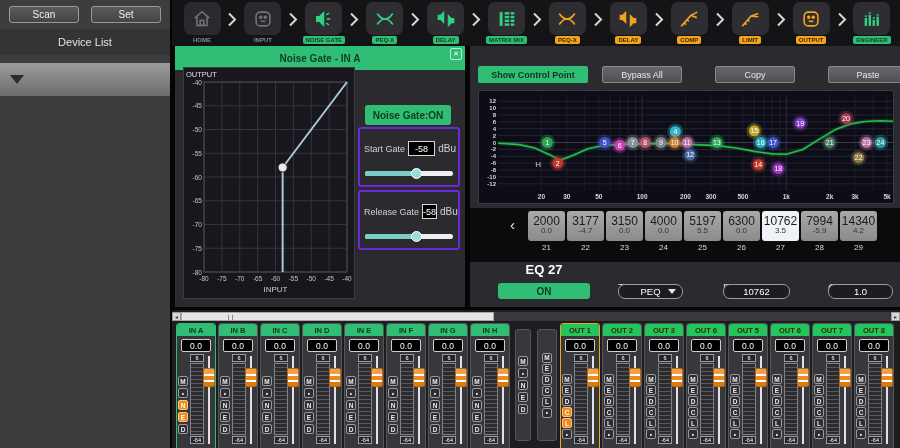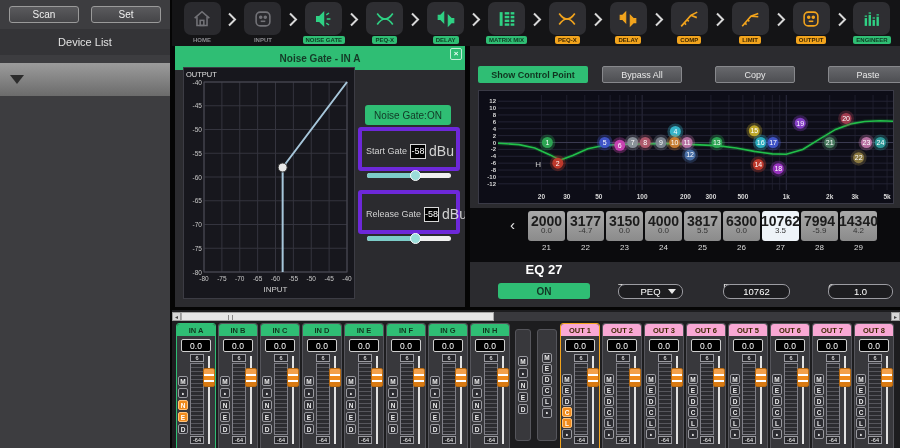--- a/index.html
+++ b/index.html
@@ -41,47 +41,47 @@
   .panel{background:#2b2b2f;overflow:hidden}
   .ptitle{height:24px;background:#2fbe74;color:#143b27;font-size:10px;font-weight:bold;
     display:flex;align-items:center;justify-content:center;position:relative}
   .pclose{position:absolute;right:3px;top:2px;width:12px;height:12px;border:1px solid #bfeed6;
     color:#eafff4;font-size:8px;line-height:10px;text-align:center;border-radius:2px}
 
   
   #ng-panel{left:175px;top:46px;width:290px;height:261px}
   #ng-plot{left:8px;top:21px;width:172px;height:232px;background:#17171d;border:1px solid #3c3c44}
   #ng-onbtn{left:190px;top:59px;width:86px;height:20px;background:#2fbe74;border-radius:3px;
-    color:#123826;font-size:10px;font-weight:normal;display:flex;align-items:center;justify-content:center}
-  .ng-group{left:183px;width:102px;height:44px;border:4px solid #6d28d9;border-radius:3px}
+    color:#123826;font-size:10px;font-weight:bold;display:flex;align-items:center;justify-content:center}
+  .ng-group{left:183px;width:102px;height:60px;border:2px solid #6d28d9;border-radius:3px}
   .ng-row{position:absolute;left:4px;top:12px;right:2px;display:flex;align-items:center;gap:3px}
   .ng-lab{font-size:9px;color:#d2d2d2;white-space:nowrap}
   .ng-val{width:32px;height:15px;background:#000;border:1px solid #d8d8d8;color:#fff;
     font-size:9px;display:flex;align-items:center;justify-content:center}
-  .ng-unit{font-size:14px;color:#d2d2d2}
+  .ng-unit{font-size:10px;color:#d2d2d2}
   .slider{position:absolute;left:5px;right:5px;top:42px;height:5px;background:#f0f0f0;border-radius:3px}
   .slider .fill{position:absolute;left:0;top:0;bottom:0;width:58%;background:#7cccc9;border-radius:3px}
   .slider .knob{position:absolute;left:58%;top:50%;width:11px;height:11px;margin:-5.5px 0 0 -5.5px;
     background:#9addd9;border:1px solid #fff;border-radius:50%}
 
   
   #eq-panel{left:470px;top:46px;width:430px;height:261px}
   .eq-btn{position:absolute;top:20px;height:17px;border-radius:2px;font-size:9px;
     display:flex;align-items:center;justify-content:center}
   .eq-btn.gray{background:linear-gradient(#67686c,#4e4f53);border:1px solid #87888c;color:#e8e8e8}
   .eq-btn.green{background:#2fbe74;color:#10331f;font-weight:bold}
   #eq-plot{left:8px;top:44px;width:416px;height:114px;background:#0d0d17;border:1px solid #3a3a46}
   #band-zone{left:0;top:162px;width:430px;height:54px;background:#0b0b0d}
   #band-chev{left:40px;top:8px;color:#e8e8e8;font-size:15px}
   #band-row{left:58px;top:3px;display:flex;gap:2px}
   .band{width:37px}
   .band .bb{height:30px;border-radius:3px;background:linear-gradient(#a9a9a9,#8b8b8b);
     display:flex;flex-direction:column;align-items:center;justify-content:center;line-height:10px}
   .band.sel .bb{background:#eef3f8}
-  .band .f{font-size:14px;font-weight:bold;color:#1c1c1c}
+  .band .f{font-size:12px;font-weight:normal;color:#1c1c1c}
   .band .g{font-size:8px;color:#333}
   .band .num{margin-top:2px;text-align:center;font-size:8px;color:#ddd}
   #eq-name{left:28px;top:216px;width:92px;text-align:center;color:#fff;font-size:13px;font-weight:bold}
   #eq-on{left:28px;top:237px;width:92px;height:16px;background:#2fbe74;border-radius:3px;
     color:#123826;font-size:10px;font-weight:bold;display:flex;align-items:center;justify-content:center}
   .fld-lab{position:absolute;top:236px;font-size:11px;color:#ddd}
   .fld{position:absolute;top:238px;height:15px;background:#1d1d20;border:1px solid #9c9ca2;
     border-radius:7px;color:#fff;font-size:9.5px;display:flex;align-items:center;justify-content:center}
   .fld .dd{position:absolute;right:6px;width:0;height:0;border-left:4px solid transparent;
     border-right:4px solid transparent;border-top:5px solid #e8e8e8}
@@ -95,21 +95,21 @@
   #scroll .grip{position:absolute;left:46px;top:2px;width:5px;height:5px;
     border-left:1px solid #888;border-right:1px solid #888}
   #strips{position:absolute;left:4px;top:13px;display:flex;align-items:flex-start}
   .strip{width:40px;height:128px;background:#38383c;border:1px solid #55555b;border-radius:3px;
     margin-right:2px;flex:none;position:relative}
   .strip.sel-in{border-color:#2fbe74}
   .strip.sel-out{border-color:#f2a41d}
   .stab{height:12px;border-radius:3px 3px 0 0;font-size:7.5px;font-weight:bold;
     display:flex;align-items:center;justify-content:center}
   .stab.in{background:#2fbe74;color:#11361f}
-  .stab.out{background:#f9a8d4;color:#3d2700}
+  .stab.out{background:#22c55e;color:#3d2700}
   .sval{margin:3px 4px 0 4px;height:13px;background:#000;border:1px solid #cfcfcf;border-radius:2px;
     color:#fff;font-size:8.5px;display:flex;align-items:center;justify-content:center}
   .zone{position:relative;height:96px;margin-top:2px}
   .letters{position:absolute;left:1px;top:22px;display:flex;flex-direction:column;gap:2px}
   .letters.six{top:20px;gap:1px}
   .lbtn{width:10px;height:10px;background:#2d2d32;border:1px solid #9a9aa0;border-radius:2px;
     color:#ececec;font-size:6.5px;font-weight:bold;display:flex;align-items:center;justify-content:center}
   .lbtn.on{background:#ef8a1c;border-color:#ffc27a;color:#fff}
   .meter{position:absolute;left:13px;top:0;width:14px}
   .mbox{height:8px;background:#26262a;border:1px solid #9a9aa0;color:#fff;font-size:5.5px;
@@ -587,21 +587,21 @@
           </div>
           <div class="band">
             <div class="bb">
               <div class="f">4000</div>
               <div class="g">0.0</div>
             </div>
             <div class="num">24</div>
           </div>
           <div class="band">
             <div class="bb">
-              <div class="f">3817</div>
+              <div class="f">5197</div>
               <div class="g">5.5</div>
             </div>
             <div class="num">25</div>
           </div>
           <div class="band">
             <div class="bb">
               <div class="f">6300</div>
               <div class="g">0.0</div>
             </div>
             <div class="num">26</div>

